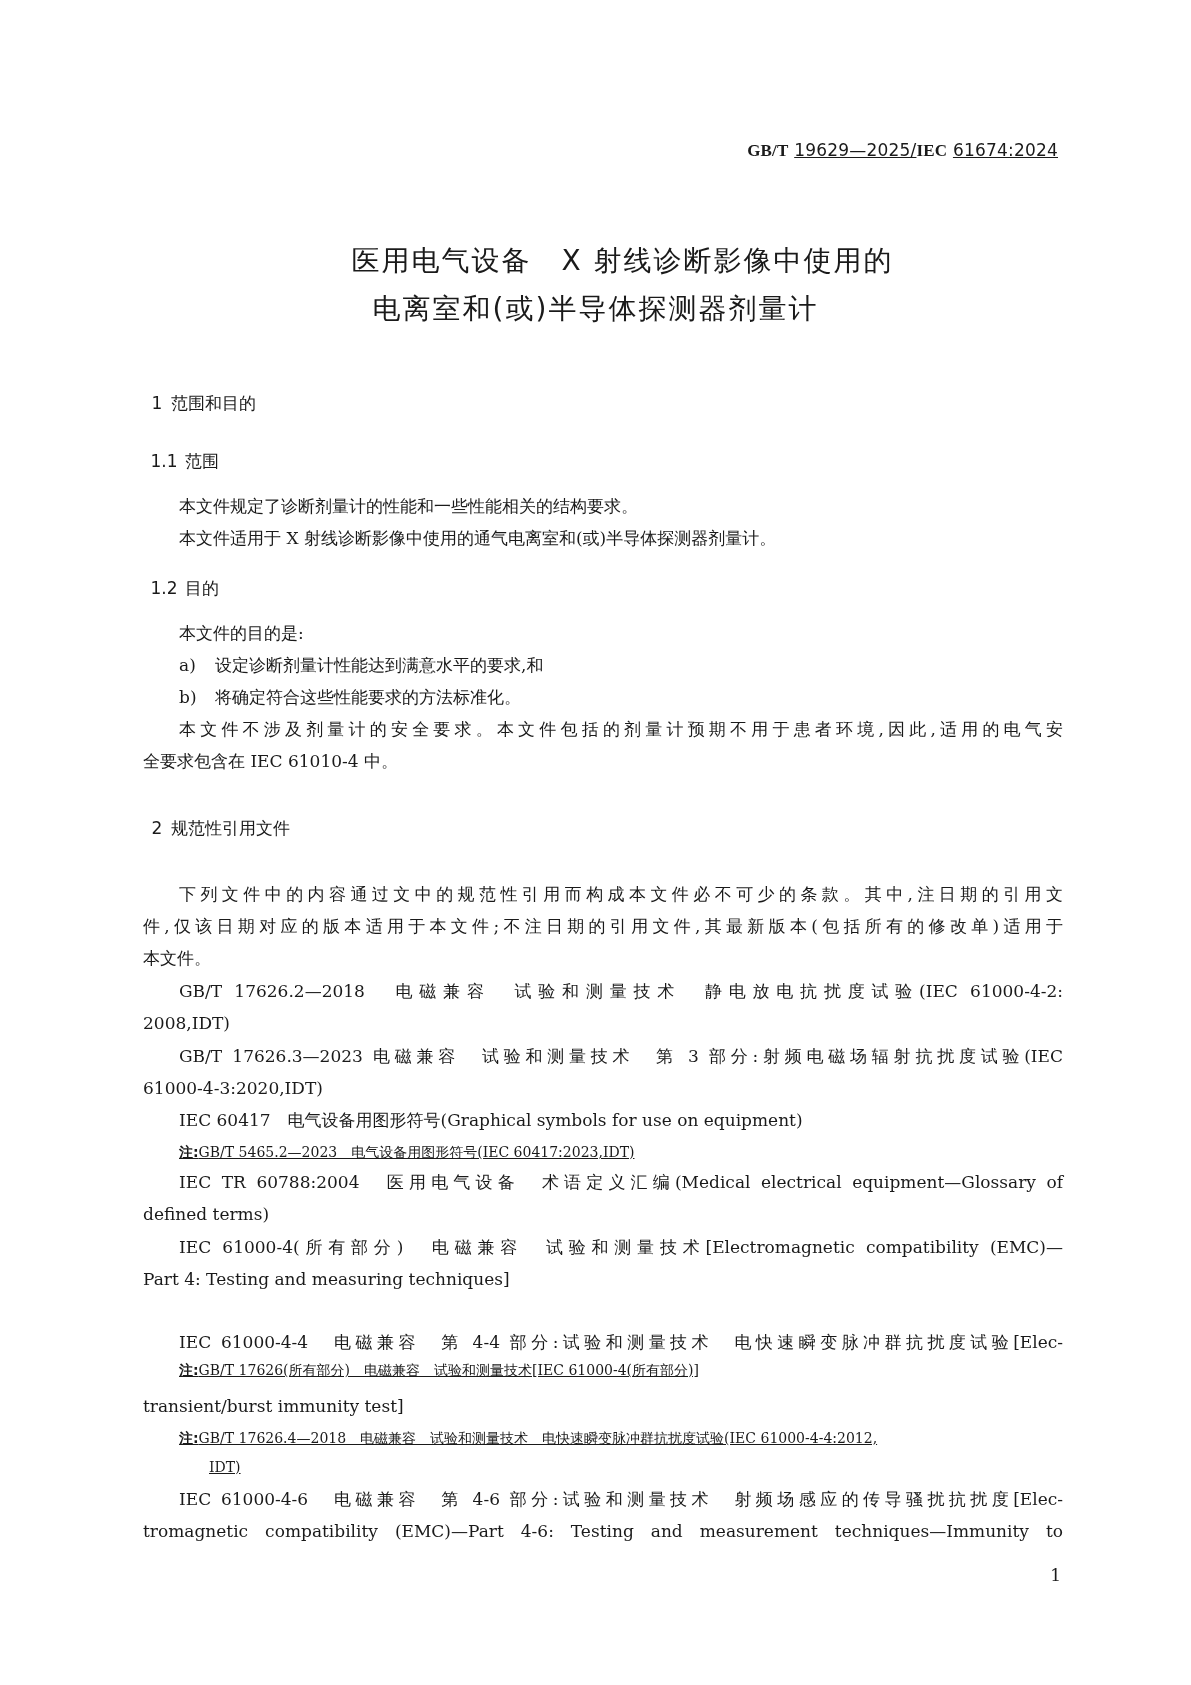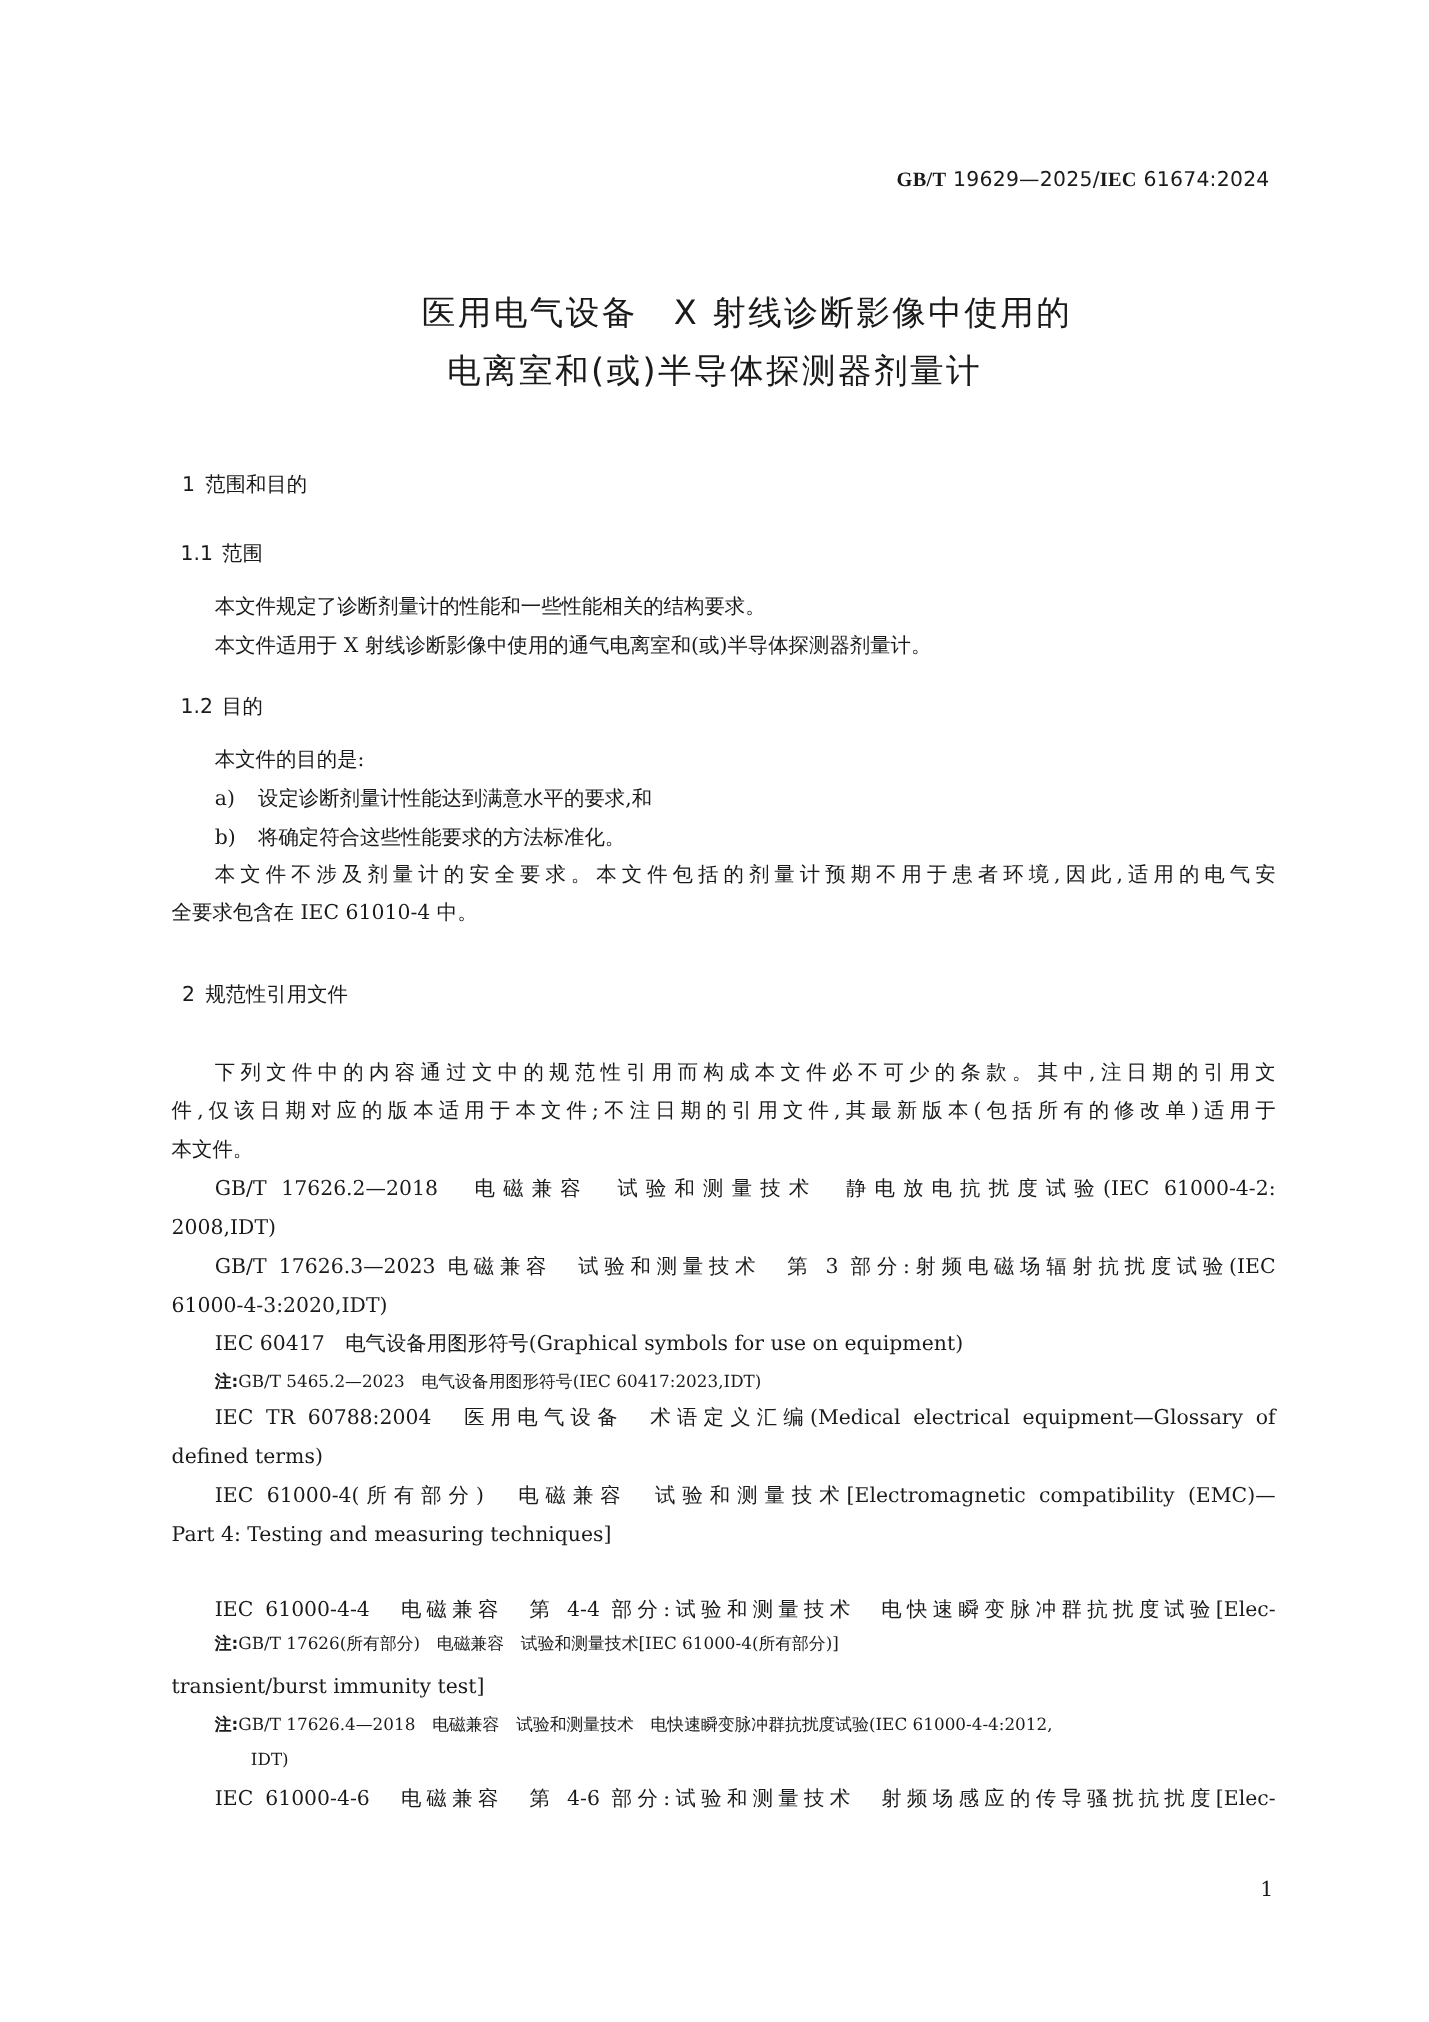--- a/index.html
+++ b/index.html
@@ -1,33 +1,33 @@
 <!DOCTYPE html>
 <html><head>
 <meta charset="utf-8">
 <style>
   html, body { margin: 0; padding: 0; background: #ffffff; }
   body { width: 1191px; height: 1685px; position: relative; overflow: hidden;
          font-family: "DejaVu Serif", "Liberation Serif", serif; color: #1a1a1a; }
   .page { position: absolute; left: 0; top: 0; width: 1191px; height: 1685px; }
   .std-code { position: absolute; right: 133px; top: 140px; font-size: 17px; letter-spacing: 0.2px; }
   .std-code b { font-family: "Liberation Serif", serif; font-weight: bold; }
-  .std-code span.num { font-family: "DejaVu Sans", sans-serif; font-weight: normal; }
+  .std-code span.num { font-family: "DejaVu Sans", sans-serif; font-weight: normal; text-decoration: underline; }
   .title { position: absolute; left: 0; width: 1191px; text-align: center;
            font-family: "DejaVu Sans", sans-serif; font-size: 28px; letter-spacing: 2px; }
   .title.l1 { top: 242px; margin-left: 27px; }
   .title.l2 { top: 290px; }
   .h1 { position: absolute; left: 143px; font-family: "DejaVu Sans", sans-serif; font-size: 17px; text-align: center; }
   .h1 .no { display: inline-block; width: 28px; }
   .h2 .no { display: inline-block; width: 42px; }
   .p { position: absolute; left: 143px; width: 920px; font-size: 17px; line-height: 32px; }
   .indent { text-indent: 36px; }
   .list-item { position: absolute; left: 179px; font-size: 17px; }
   .list-item .mark { display: inline-block; width: 36px; }
-  .note { position: absolute; left: 179px; font-size: 14px; width: 885px; line-height: 29px; }
+  .note { position: absolute; left: 179px; font-size: 14px; width: 885px; line-height: 29px; text-decoration: underline; }
   .note .lbl { font-family: "DejaVu Sans", sans-serif; font-weight: bold; }
   .note .cont { padding-left: 30px; display: block; }
   .justify { text-align: justify; text-align-last: justify; }
   .pg { position: absolute; right: 130px; top: 1565px; font-size: 17px; }
 </style>
 </head>
 <body>
 
 <div class="page">
 
@@ -91,15 +91,16 @@
 
   <div class="p indent justify" style="top:1326px">IEC 61000-4-4　电磁兼容　第 4-4 部分:试验和测量技术　电快速瞬变脉冲群抗扰度试验[Elec-</div>
   <div class="p" style="top:1390px">transient/burst immunity test]</div>
 
   <div class="note" style="top:1424px">
     <span class="lbl">注:</span><span>GB/T 17626.4—2018　电磁兼容　试验和测量技术　电快速瞬变脉冲群抗扰度试验(IEC 61000-4-4:2012,</span>
     <span class="cont">IDT)</span>
   </div>
 
   <div class="p indent justify" style="top:1483px">IEC 61000-4-6　电磁兼容　第 4-6 部分:试验和测量技术　射频场感应的传导骚扰抗扰度[Elec-</div>
+  <div class="p justify" style="top:1515px">tromagnetic compatibility (EMC)—Part 4-6: Testing and measurement techniques—Immunity to</div>
 
   <div class="pg">1</div>
 </div>
 
 </body></html>

